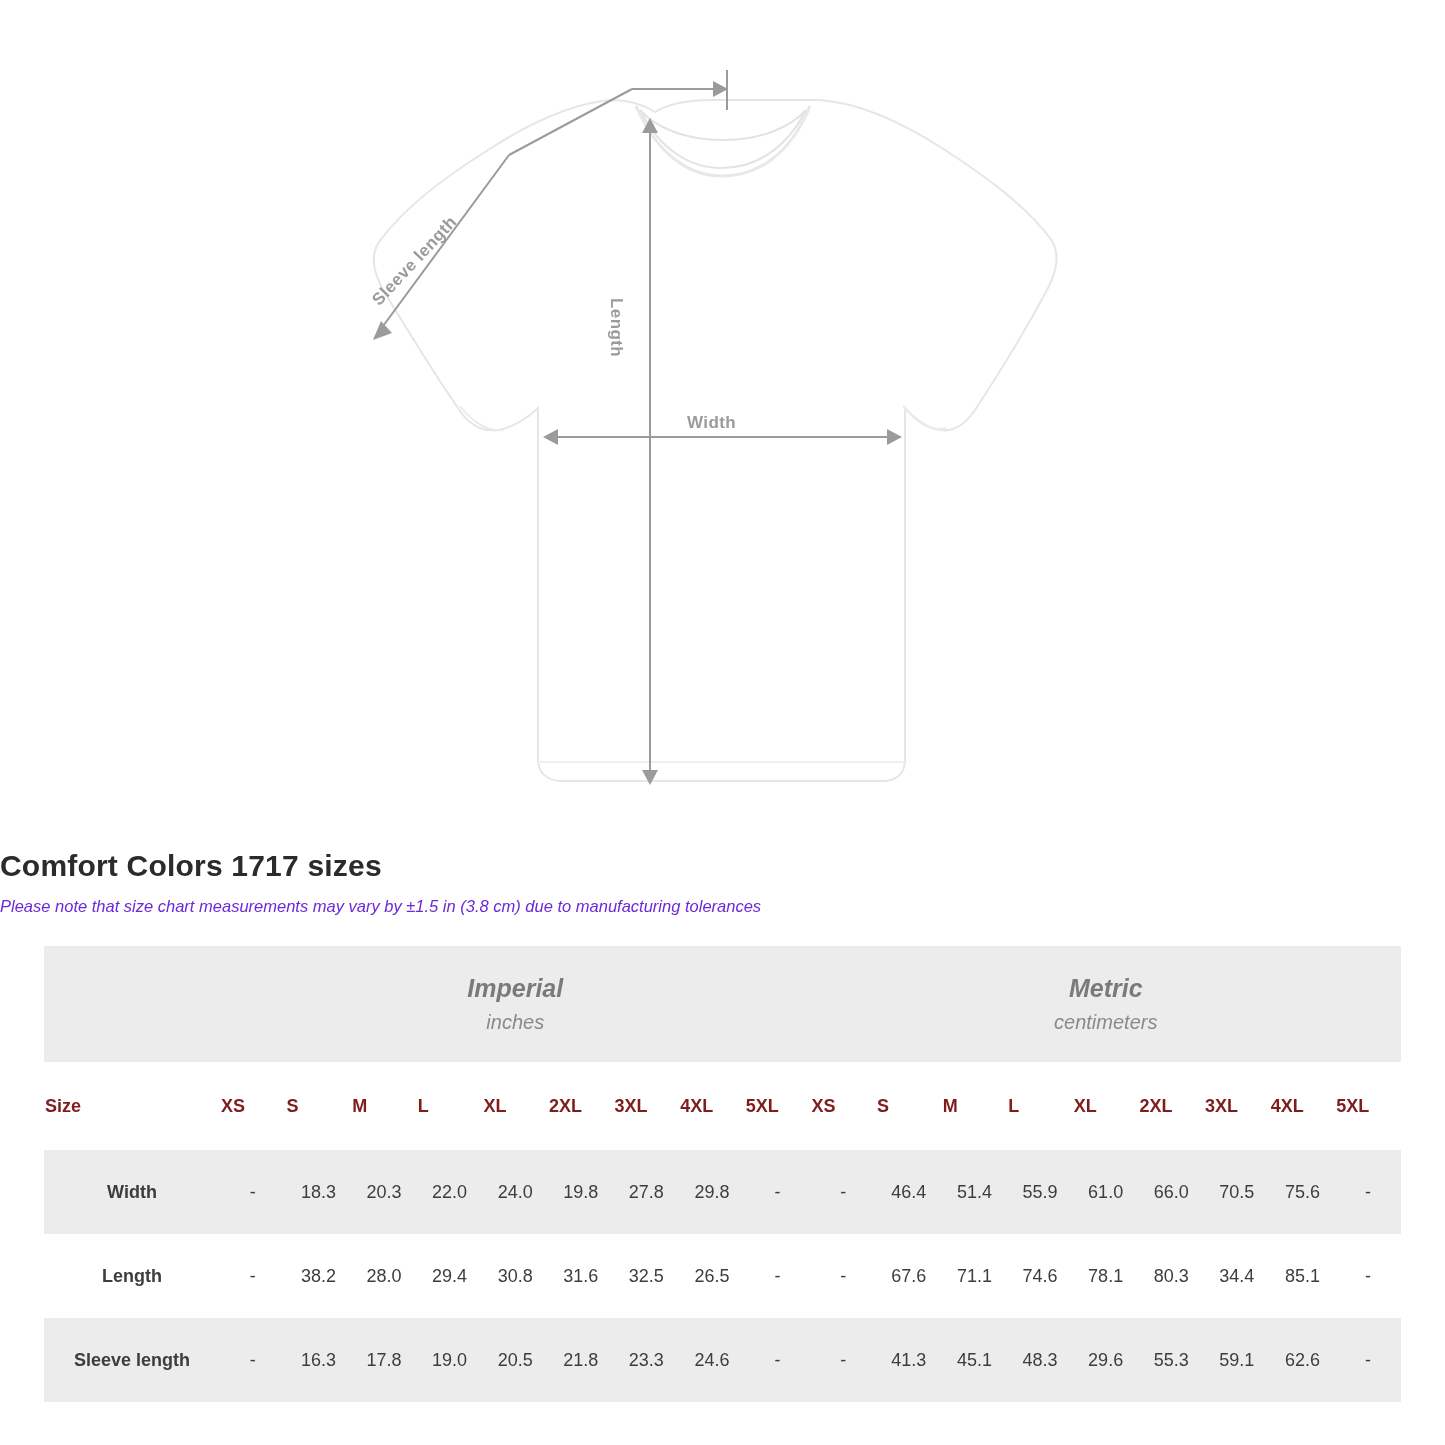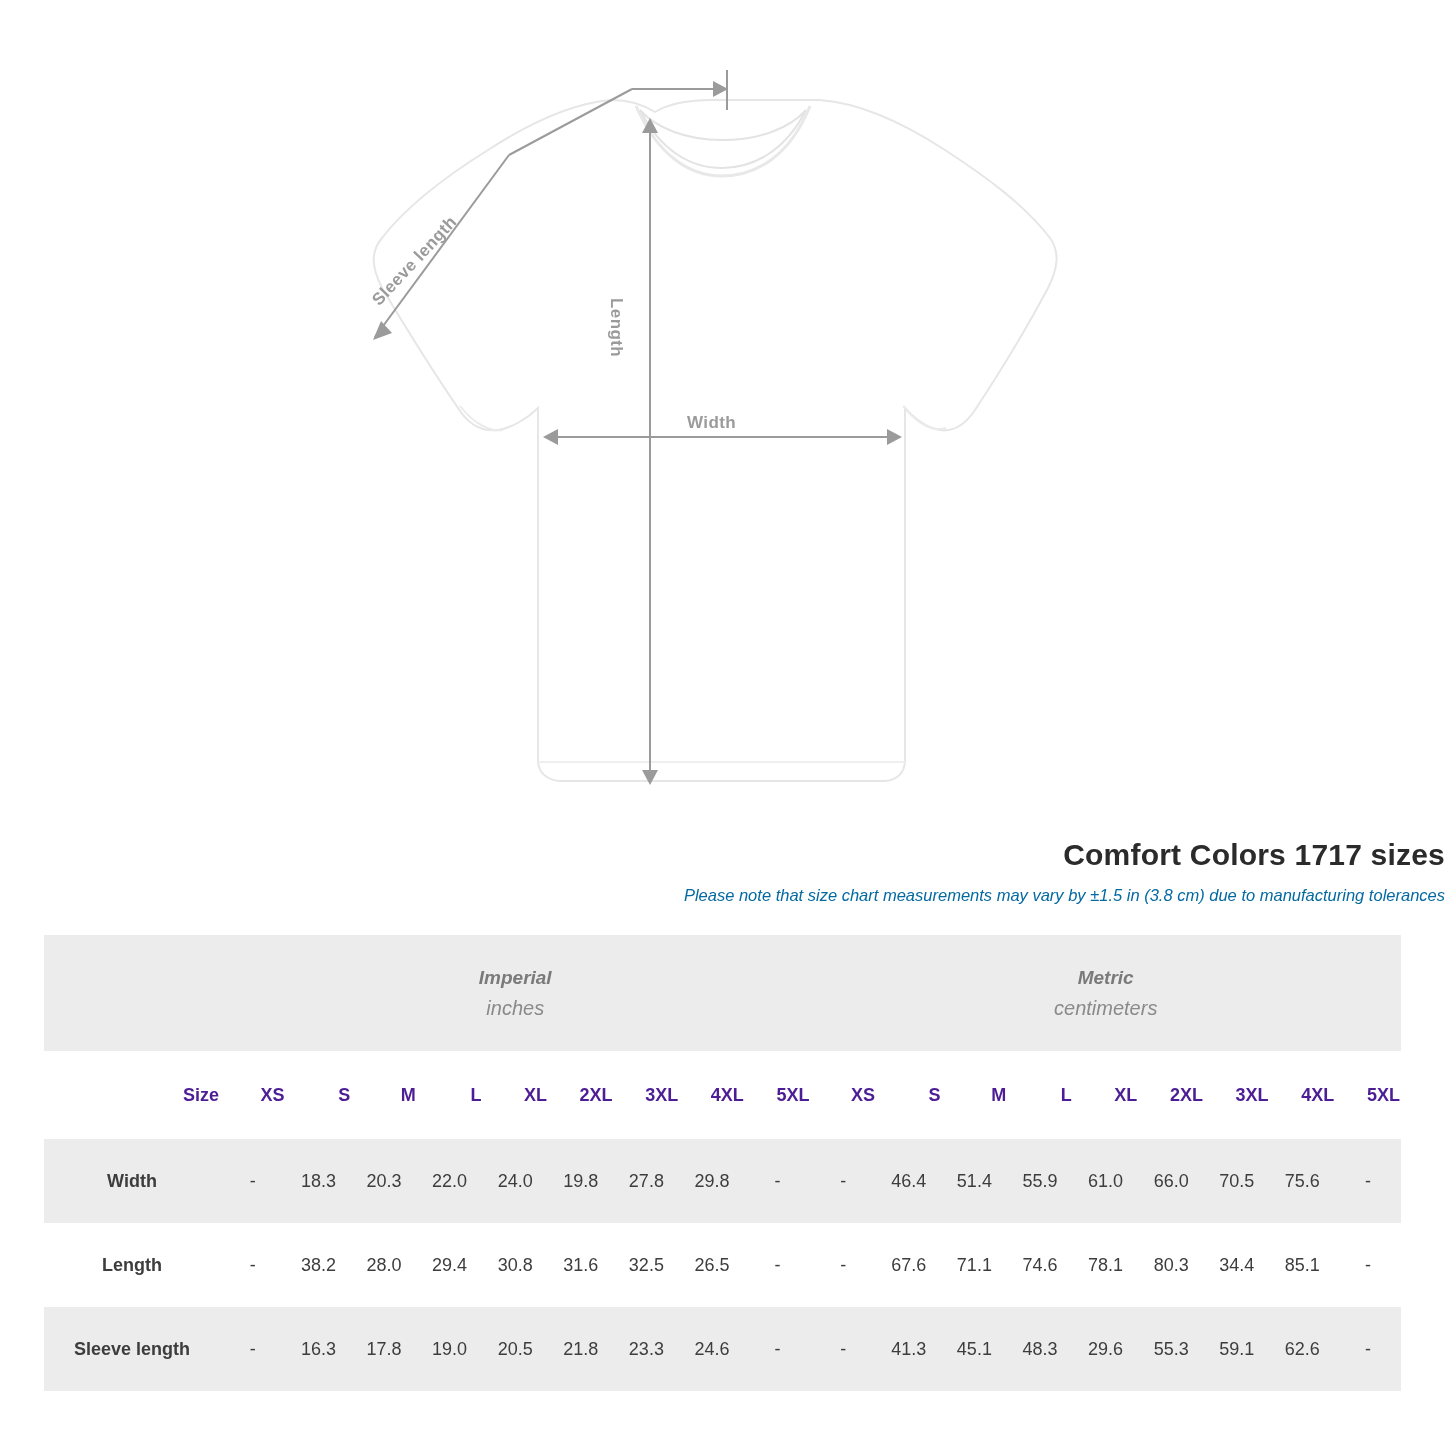--- a/index.html
+++ b/index.html
@@ -56,33 +56,33 @@
   .dim-label.sleeve-label {
     left: 383px;
     top: 290px;
     transform: rotate(-47deg);
     transform-origin: left bottom;
     white-space: nowrap;
   }
 
   
   .title-block {
-    text-align: right;
-    margin-top: 8px;
+    text-align: left;
+    margin-top: 19px;
   }
   .chart-title {
     font-size: 30px;
     font-weight: bold;
     color: #2b2b2b;
     letter-spacing: 0.2px;
   }
   .chart-note {
     font-size: 16.5px;
     font-style: italic;
-    color: #0369a1;
+    color: #6d28d9;
     margin-top: 14px;
   }
 
   
   .table-wrap {
     margin: 30px 44px 0 44px;
     width: 1357px;
   }
   table.size-table {
     border-collapse: collapse;
@@ -93,39 +93,39 @@
   table.size-table col.data-col { width: 65.6px; }
 
   .unit-row td {
     background: #ececec;
     height: 116px;
     vertical-align: middle;
     text-align: center;
     padding: 0;
   }
   .unit-system {
-    font-size: 19px;
+    font-size: 25px;
     font-style: italic;
     font-weight: bold;
     color: #7a7a7a;
   }
   .unit-sub {
     font-size: 20px;
     font-style: italic;
     color: #8a8a8a;
     margin-top: 8px;
   }
 
   .head-row td {
     height: 86px;
-    text-align: right;
+    text-align: left;
     vertical-align: middle;
     font-size: 18px;
     font-weight: bold;
-    color: #4c1d95;
+    color: #7f1d1d;
     background: #ffffff;
   }
   .head-row td.rowlabel {
     font-size: 18px;
   }
 
   .data-row td {
     height: 82px;
     text-align: center;
     vertical-align: middle;

